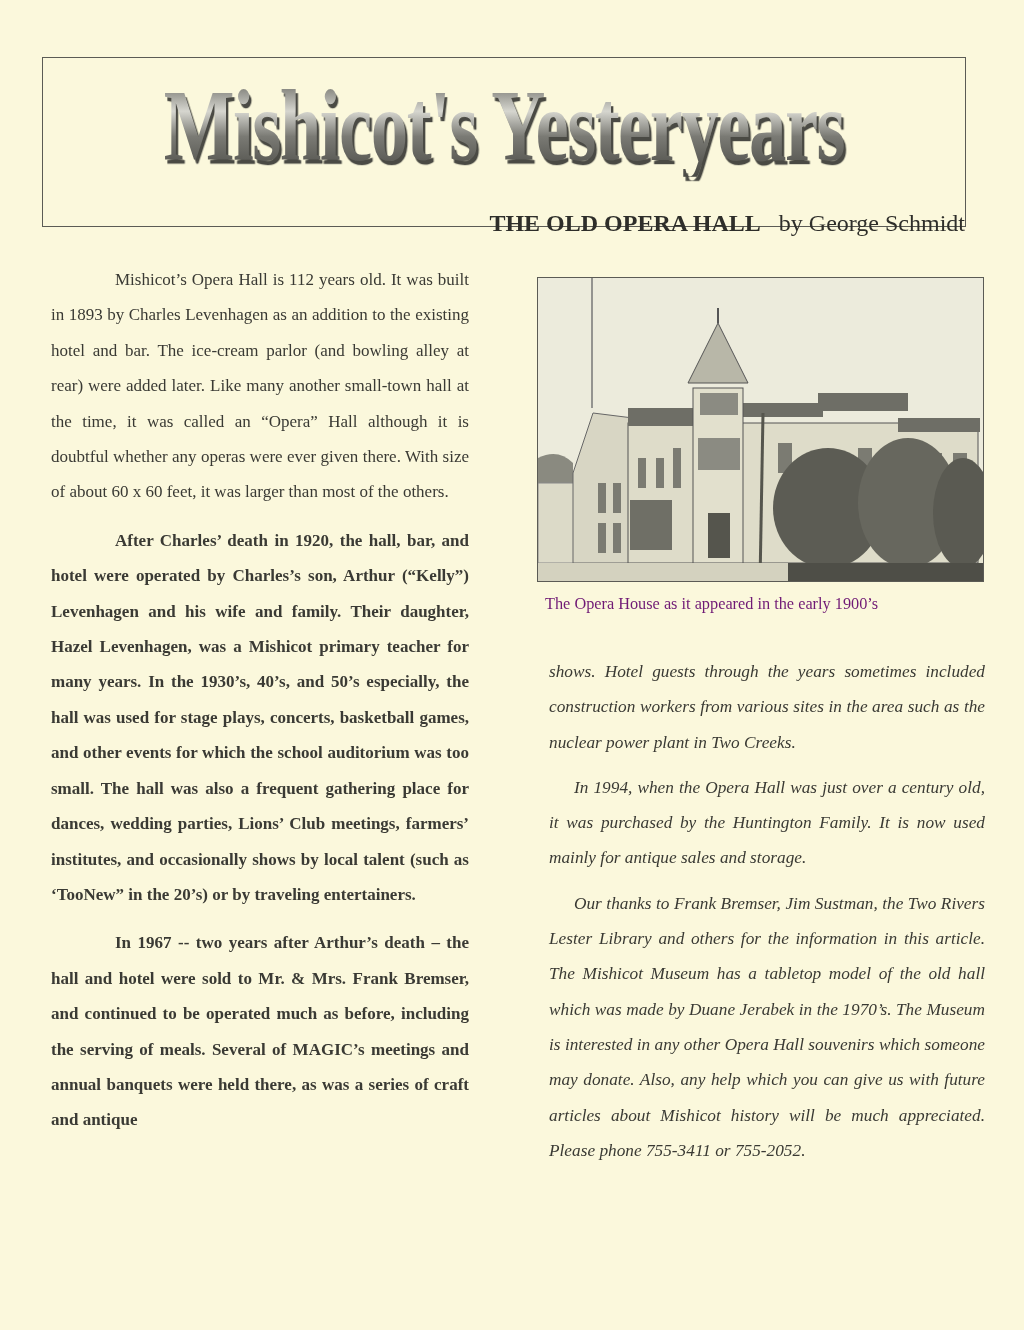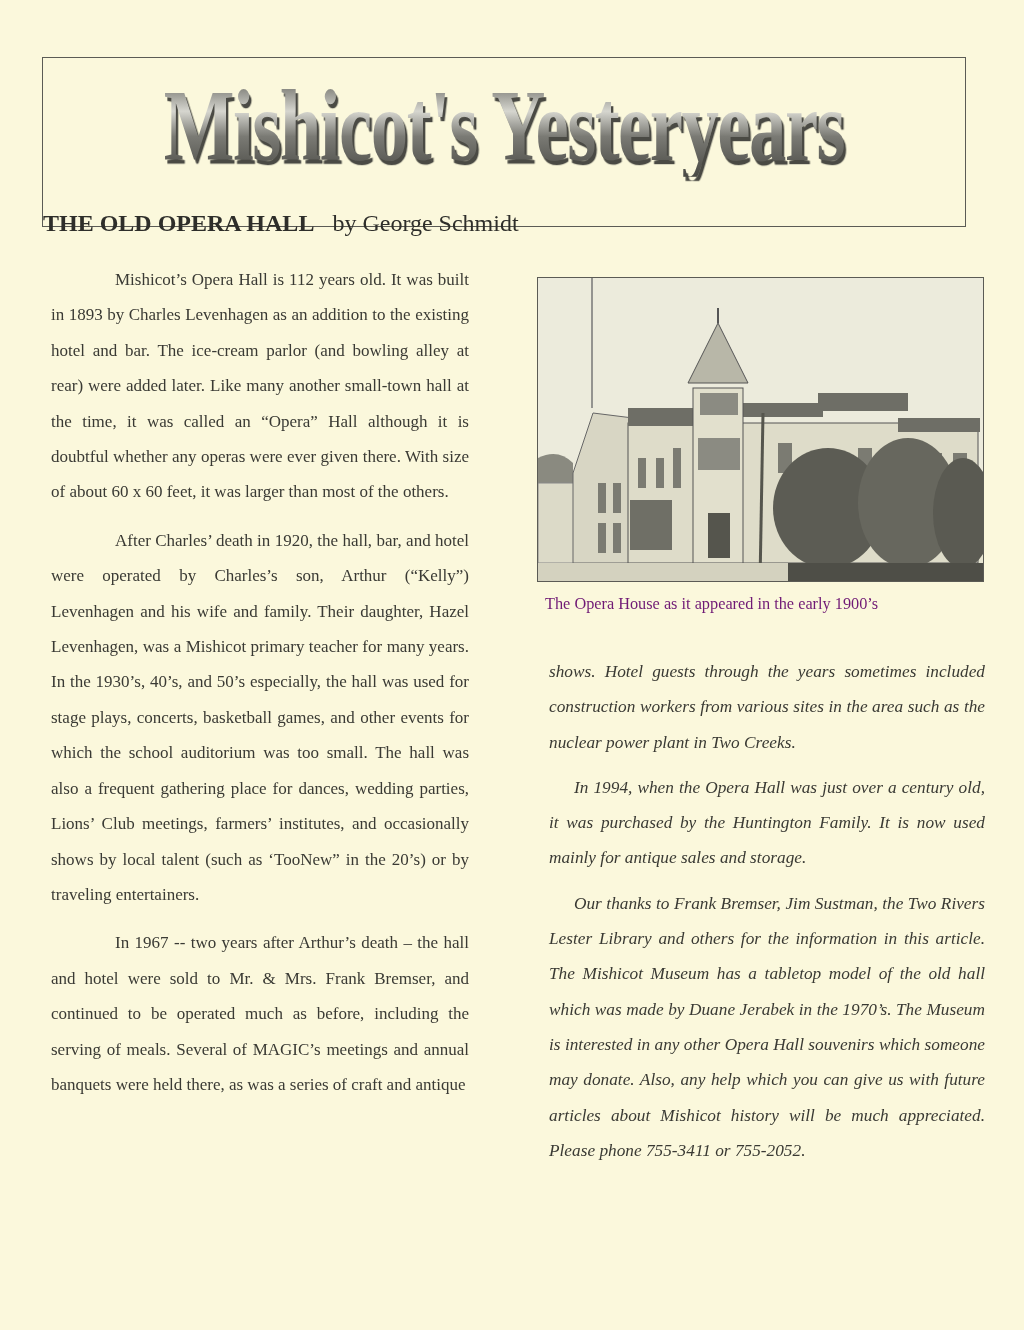--- a/index.html
+++ b/index.html
@@ -20,30 +20,30 @@
     font-family:"Liberation Serif", serif; font-weight:bold;
     font-size:96px; letter-spacing:-2px; line-height:1;
     transform:scaleX(0.78) scaleY(1.05); transform-origin:center top;
     color:#8a8a84;
     background:linear-gradient(180deg,#5e5e58 0%,#d6d6cf 35%,#7a7a74 60%,#4a4a45 100%);
     -webkit-background-clip:text; background-clip:text; -webkit-text-fill-color:transparent;
     text-shadow:none;
     filter:drop-shadow(3px 4px 0 #4a4a44);
   }
   .subtitle {
-    position:absolute; left:0; right:0; top:152px; text-align:left;
+    position:absolute; left:0; right:0; top:152px; text-align:right;
     font-size:24px; color:#2e2e2a;
   }
   .subtitle .title { font-weight:bold; }
   .col-left {
     position:absolute; left:51px; top:262px; width:418px;
     font-size:17px; line-height:35.4px; text-align:justify;
   }
   .col-left p { margin:0; text-indent:64px; }
-  .col-left p + p { margin-top:13px; }
+  .col-left p + p { margin-top:13px;font-weight:bold; }
   .photo-wrap {
     position:absolute; left:537px; top:277px; width:447px; height:305px;
     border:1.5px solid #5b5b55; box-sizing:border-box; overflow:hidden;
     background:#e9e7d3;
   }
   .caption {
     position:absolute; left:545px; top:594px; font-size:16.3px; color:#701a75;
   }
   .col-right {
     position:absolute; left:549px; top:654px; width:436px;

